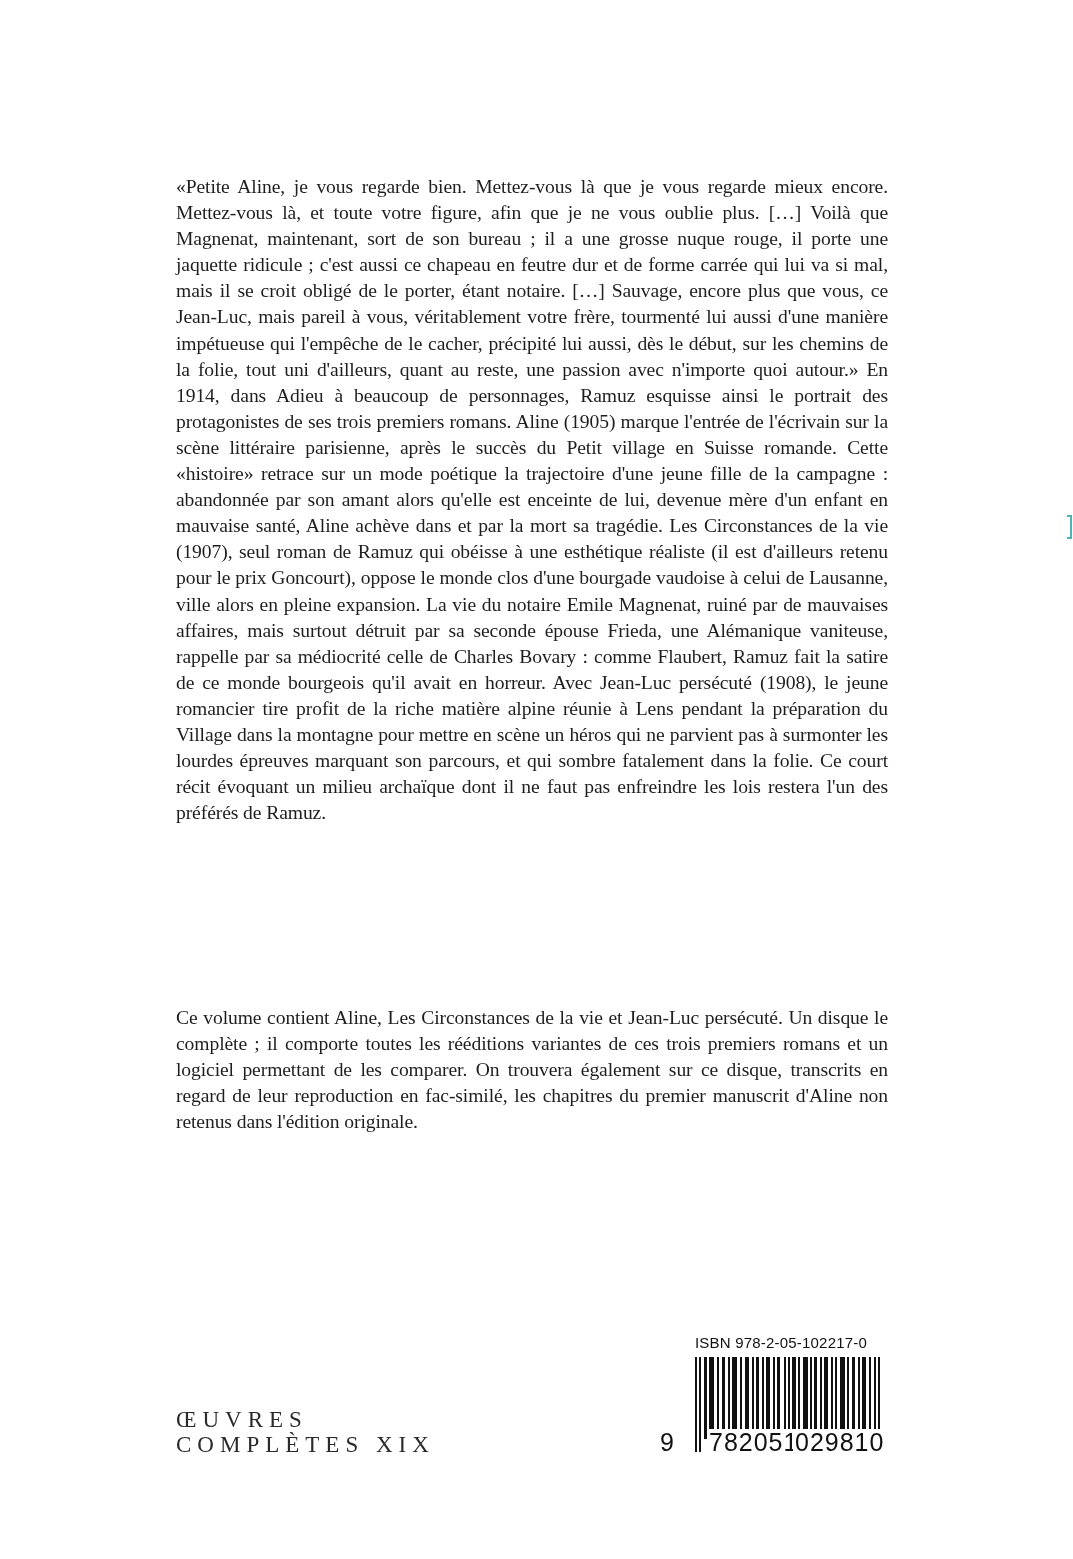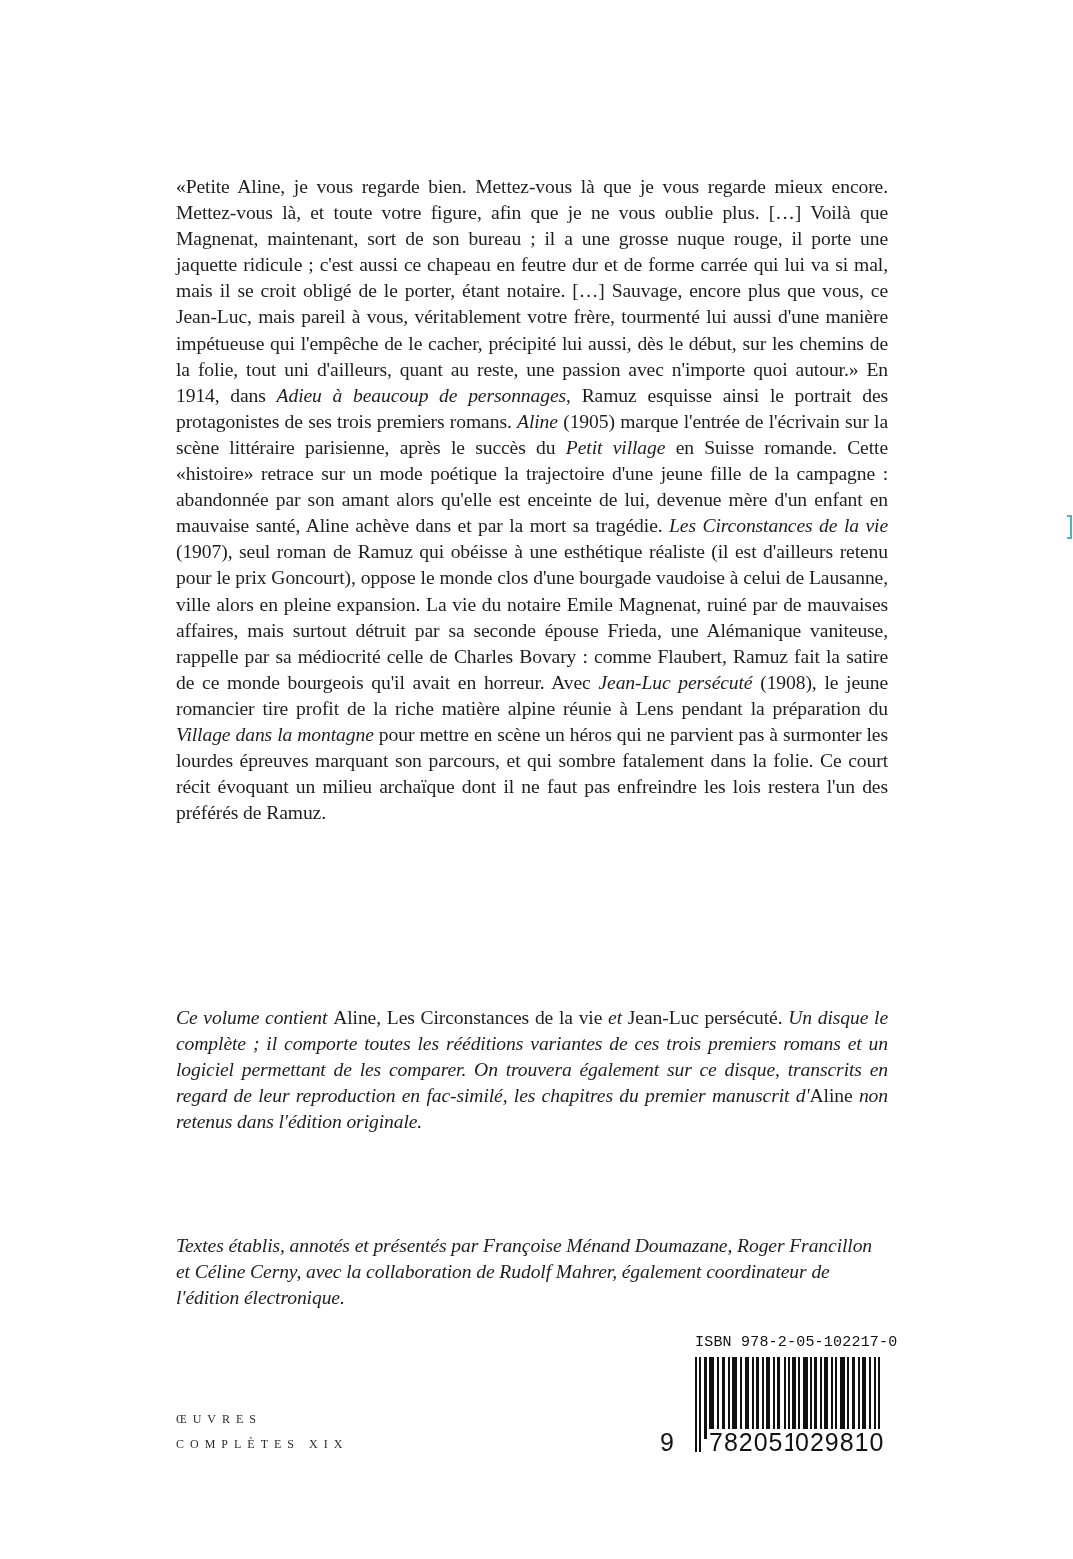--- a/index.html
+++ b/index.html
@@ -30,44 +30,44 @@
       text-align: justify;
       hyphens: none;
       letter-spacing: -0.1px;
     }
     .text-block p {
       margin: 0;
     }
     .main-text { top: 174px; }
     .volume-note { top: 1005px; }
     .credits { top: 1233px; text-align: left; }
-    .it { font-style: italic; }
+    .it { }
     .rm { font-style: normal; }
     .series {
       position: absolute;
       left: 176px;
       top: 1407px;
-      font-size: 12px;
+      font-size: 23px;
       line-height: 25px;
       letter-spacing: 6px;
       color: #2a2a2a;
     }
     .series div { white-space: nowrap; }
     .barcode-block {
       position: absolute;
       left: 660px;
       top: 1334px;
       width: 240px;
       height: 130px;
     }
     .isbn-label {
       position: absolute;
       left: 35px;
       top: 0;
-      font-family: Liberation Mono, monospace;
+      font-family: Liberation Sans, sans-serif;
       font-size: 15px;
       letter-spacing: 0.2px;
       color: #111;
       white-space: nowrap;
     }
     .bars {
       position: absolute;
       left: 35px;
       top: 23px;
       width: 190px;
@@ -105,23 +105,20 @@
 <div class="page">
 
   <div class="text-block main-text">
     <p><span>«Petite Aline, je vous regarde bien. Mettez-vous là que je vous regarde mieux encore. Mettez-vous là, et toute votre figure, afin que je ne vous oublie plus. […] Voilà que Magnenat, maintenant, sort de son bureau ; il a une grosse nuque rouge, il porte une jaquette ridicule ; c'est aussi ce chapeau en feutre dur et de forme carrée qui lui va si mal, mais il se croit obligé de le porter, étant notaire. […] Sauvage, encore plus que vous, ce Jean-Luc, mais pareil à vous, véritablement votre frère, tourmenté lui aussi d'une manière impétueuse qui l'empêche de le cacher, précipité lui aussi, dès le début, sur les chemins de la folie, tout uni d'ailleurs, quant au reste, une passion avec n'importe quoi autour.» En 1914, dans </span><span class="it">Adieu à beaucoup de personnages</span><span>, Ramuz esquisse ainsi le portrait des protagonistes de ses trois premiers romans. </span><span class="it">Aline</span><span> (1905) marque l'entrée de l'écrivain sur la scène littéraire parisienne, après le succès du </span><span class="it">Petit village</span><span> en Suisse romande. Cette «histoire» retrace sur un mode poétique la trajectoire d'une jeune fille de la campagne : abandonnée par son amant alors qu'elle est enceinte de lui, devenue mère d'un enfant en mauvaise santé, Aline achève dans et par la mort sa tragédie. </span><span class="it">Les Circonstances de la vie</span><span> (1907), seul roman de Ramuz qui obéisse à une esthétique réaliste (il est d'ailleurs retenu pour le prix Goncourt), oppose le monde clos d'une bourgade vaudoise à celui de Lausanne, ville alors en pleine expansion. La vie du notaire Emile Magnenat, ruiné par de mauvaises affaires, mais surtout détruit par sa seconde épouse Frieda, une Alémanique vaniteuse, rappelle par sa médiocrité celle de Charles Bovary : comme Flaubert, Ramuz fait la satire de ce monde bourgeois qu'il avait en horreur. Avec </span><span class="it">Jean-Luc persécuté</span><span> (1908), le jeune romancier tire profit de la riche matière alpine réunie à Lens pendant la préparation du </span><span class="it">Village dans la montagne</span><span> pour mettre en scène un héros qui ne parvient pas à surmonter les lourdes épreuves marquant son parcours, et qui sombre fatalement dans la folie. Ce court récit évoquant un milieu archaïque dont il ne faut pas enfreindre les lois restera l'un des préférés de Ramuz.</span></p>
   </div>
 
   <div class="text-block volume-note">
     <p><span class="it">Ce volume contient </span><span class="rm">Aline, Les Circonstances de la vie </span><span class="it">et </span><span class="rm">Jean-Luc persécuté.</span><span class="it"> Un disque le complète ; il comporte toutes les rééditions variantes de ces trois premiers romans et un logiciel permettant de les comparer. On trouvera également sur ce disque, transcrits en regard de leur reproduction en fac-similé, les chapitres du premier manuscrit d'</span><span class="rm">Aline</span><span class="it"> non retenus dans l'édition originale.</span></p>
   </div>
 
-  <div class="text-block credits">
-    <p class="it">Textes établis, annotés et présentés par Françoise Ménand Doumazane, Roger Francillon et Céline Cerny, avec la collaboration de Rudolf Mahrer, également coordinateur de l'édition électronique.</p>
-  </div>
 
   <div class="series">
     <div>ŒUVRES</div>
     <div>COMPLÈTES XIX</div>
   </div>
 
   <div class="barcode-block">
     <div class="isbn-label">ISBN  978-2-05-102217-0</div>
     <div class="bars">
       <svg width="190" height="95" viewBox="0 0 190 95" xmlns="http://www.w3.org/2000/svg">

